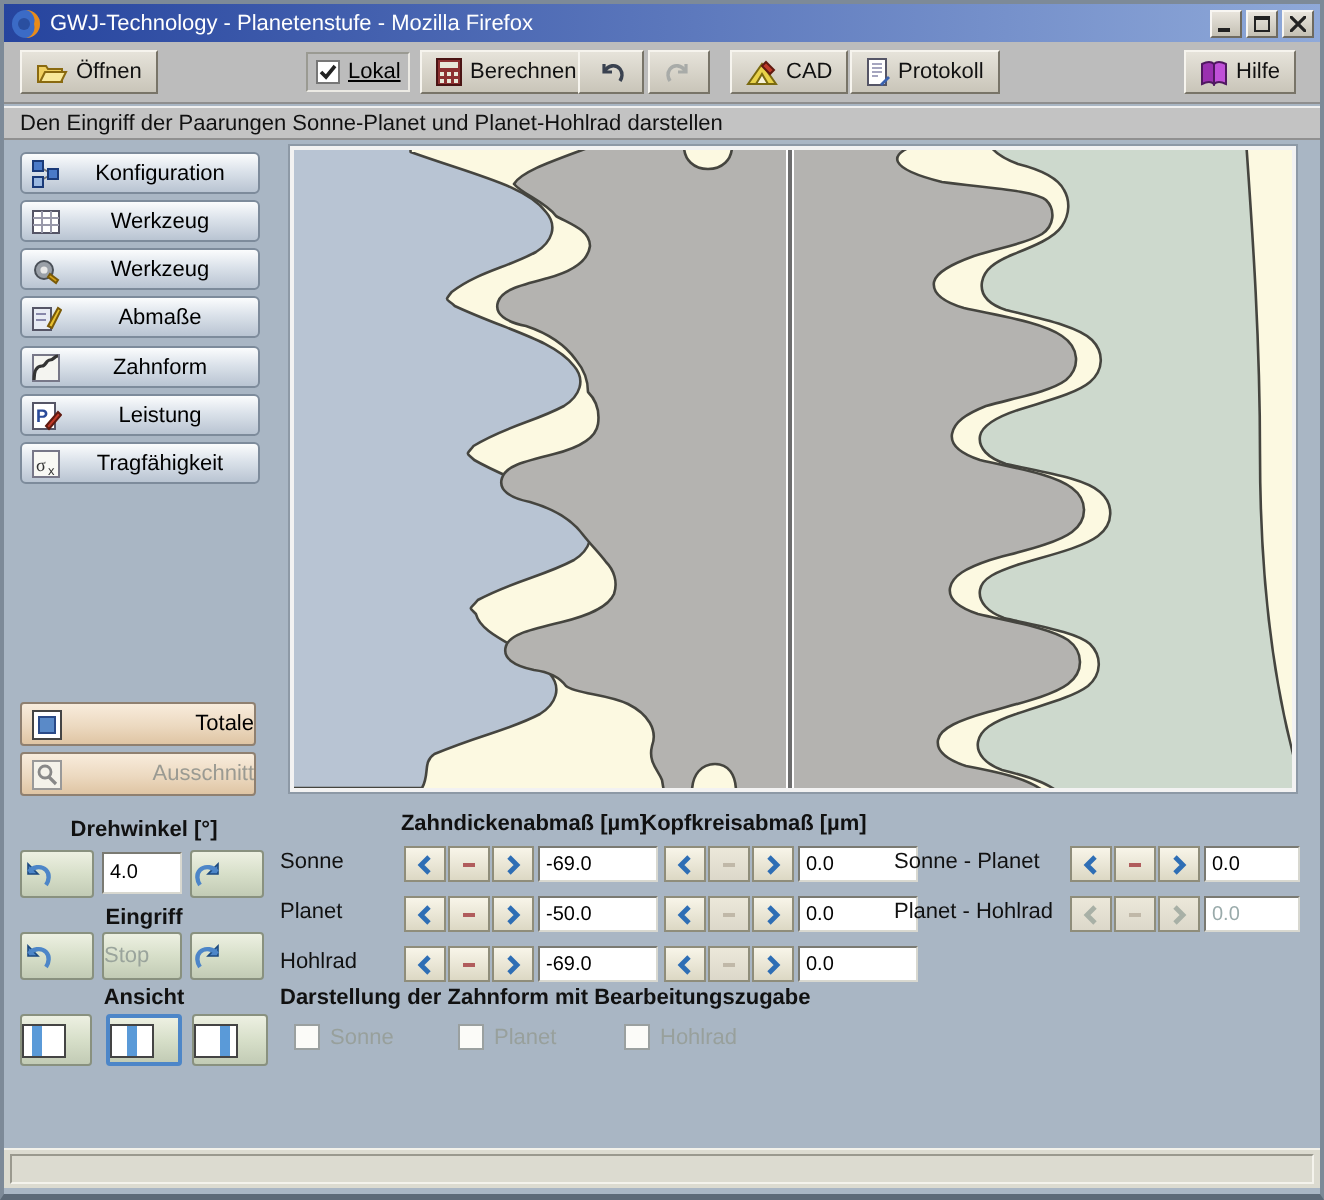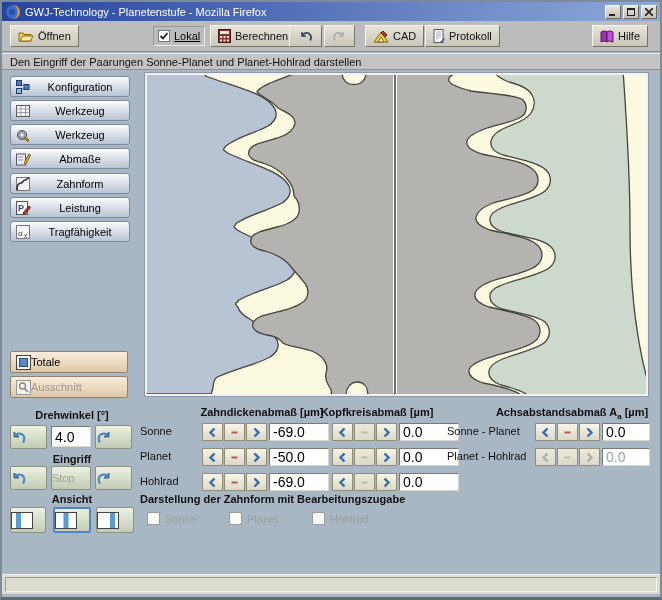--- a/index.html
+++ b/index.html
@@ -23,24 +23,24 @@
   .sbtn { position:absolute; left:8px; width:120px; height:21px; border:1px solid #7d8b9b; border-radius:3px; background:linear-gradient(#fbfcfd,#dbe2ea 45%,#b9c4d2); display:flex; align-items:center; padding-left:4px;justify-content:center; }
   .sbtn .lbl { flex:1; text-align:center; color:#000; }
   .sicon { width:16px; height:16px; flex:0 0 auto; }
   
   #canvas { position:absolute; left:143px; top:2px; width:503px; height:323px; border:2px solid #f2f2f2; outline:1px solid #8d99a6; background:#fcf9e1; }
   #panelL { position:absolute; left:0; top:0; width:246px; height:319px; }
   #panelR { position:absolute; left:250px; top:0; width:249px; height:319px; }
   #pdiv { position:absolute; left:246px; top:0; width:4px; height:319px; background:#6e6e6e; border-left:1px solid #fff; border-right:1px solid #fff; }
   
   .pbtn { position:absolute; left:8px; width:118px; height:22px; border:1px solid #8f8070; border-radius:2px; background:linear-gradient(#f8ecdc,#ecd9c0 55%,#dfc5a4); display:flex; align-items:center; padding-left:5px; }
-  .pbtn .lbl { flex:1; text-align:left; }
+  .pbtn .lbl { flex:1; text-align:right; }
   .ctl-label { position:absolute; font-weight:bold; color:#111; text-align:center; }
   .gbtn { position:absolute; height:24px; border:1px solid #89917f; border-radius:2px; background:linear-gradient(#edf0e2,#d7dfc9 50%,#c2cbb5); display:flex; align-items:center; }
-  .inp { position:absolute; background:#fff; border:1px solid; border-color:#7a7a72 #d8d8d0 #d8d8d0 #7a7a72; font-size:14px; padding:2px 3px; color:#000; font-family:"Liberation Sans",sans-serif; display:flex; align-items:center; }
+  .inp { position:absolute; background:#fff; border:1px solid; border-color:#7a7a72 #d8d8d0 #d8d8d0 #7a7a72; font-size:10px; padding:2px 3px; color:#000; font-family:"Liberation Sans",sans-serif; display:flex; align-items:center; }
   .spin { position:absolute; display:flex; }
   .spbtn { width:21px; height:18px; border:1px solid #8f8d7a; background:linear-gradient(#f8f5e9,#dcd8c4); display:flex; align-items:center; justify-content:center; margin-right:1px; }
   .spbtn.dis { background:linear-gradient(#ece8da,#dcd8ca); }
   .chk { position:absolute; width:13px; height:13px; background:#fbfbf8; border:1px solid #9aa0a0; }
   .dislabel { position:absolute; color:#98a09c; }
   .rowlabel { position:absolute; color:#111; }
   
   #statusbar { position:absolute; left:0; bottom:3px; right:0; height:20px; background:#dcdbd0; border-top:1px solid #f2f1ea; }
   #statusfield { position:absolute; inset:2px 3px 2px 3px; border:1px solid; border-color:#9a998e #f4f3ec #f4f3ec #9a998e; }
 </style>
@@ -288,21 +288,20 @@
     </div>
     <div class="gbtn" style="left:94px;top:436px;width:38px;height:26px">
       <svg width="22" height="17" viewBox="0 0 22 17">
           <rect x="0.5" y="0.5" width="21" height="16" fill="#fff" stroke="#444"></rect>
           <rect x="13" y="1" width="5" height="15" fill="#5a9ad8"></rect>
         </svg>
     </div>
 
     <div class="ctl-label" style="left:185px;top:335px;width:150px">Zahndickenabmaß [µm]</div>
     <div class="ctl-label" style="left:305px;top:335px;width:140px">Kopfkreisabmaß [µm]</div>
-    <div class="ctl-label" style="left:490px;top:335px;width:160px"><span>Achsabstandsabmaß A</span><sub style="font-size:8px">a</sub><span> [µm]</span></div>
 
     <div id="measureRows">
         <div class="rowlabel" style="left:138px;top:354px">Sonne</div>
         <div class="spin" style="left:200px;top:352px">
           <div class="spbtn">
             <svg width="9" height="11" viewBox="0 0 9 11">
               <path d="M6.5 1.5 L2.5 5.5 L6.5 9.5" fill="none" stroke="#2e6eb5" stroke-width="2.4"></path>
             </svg>
           </div>
           <div class="spbtn">

